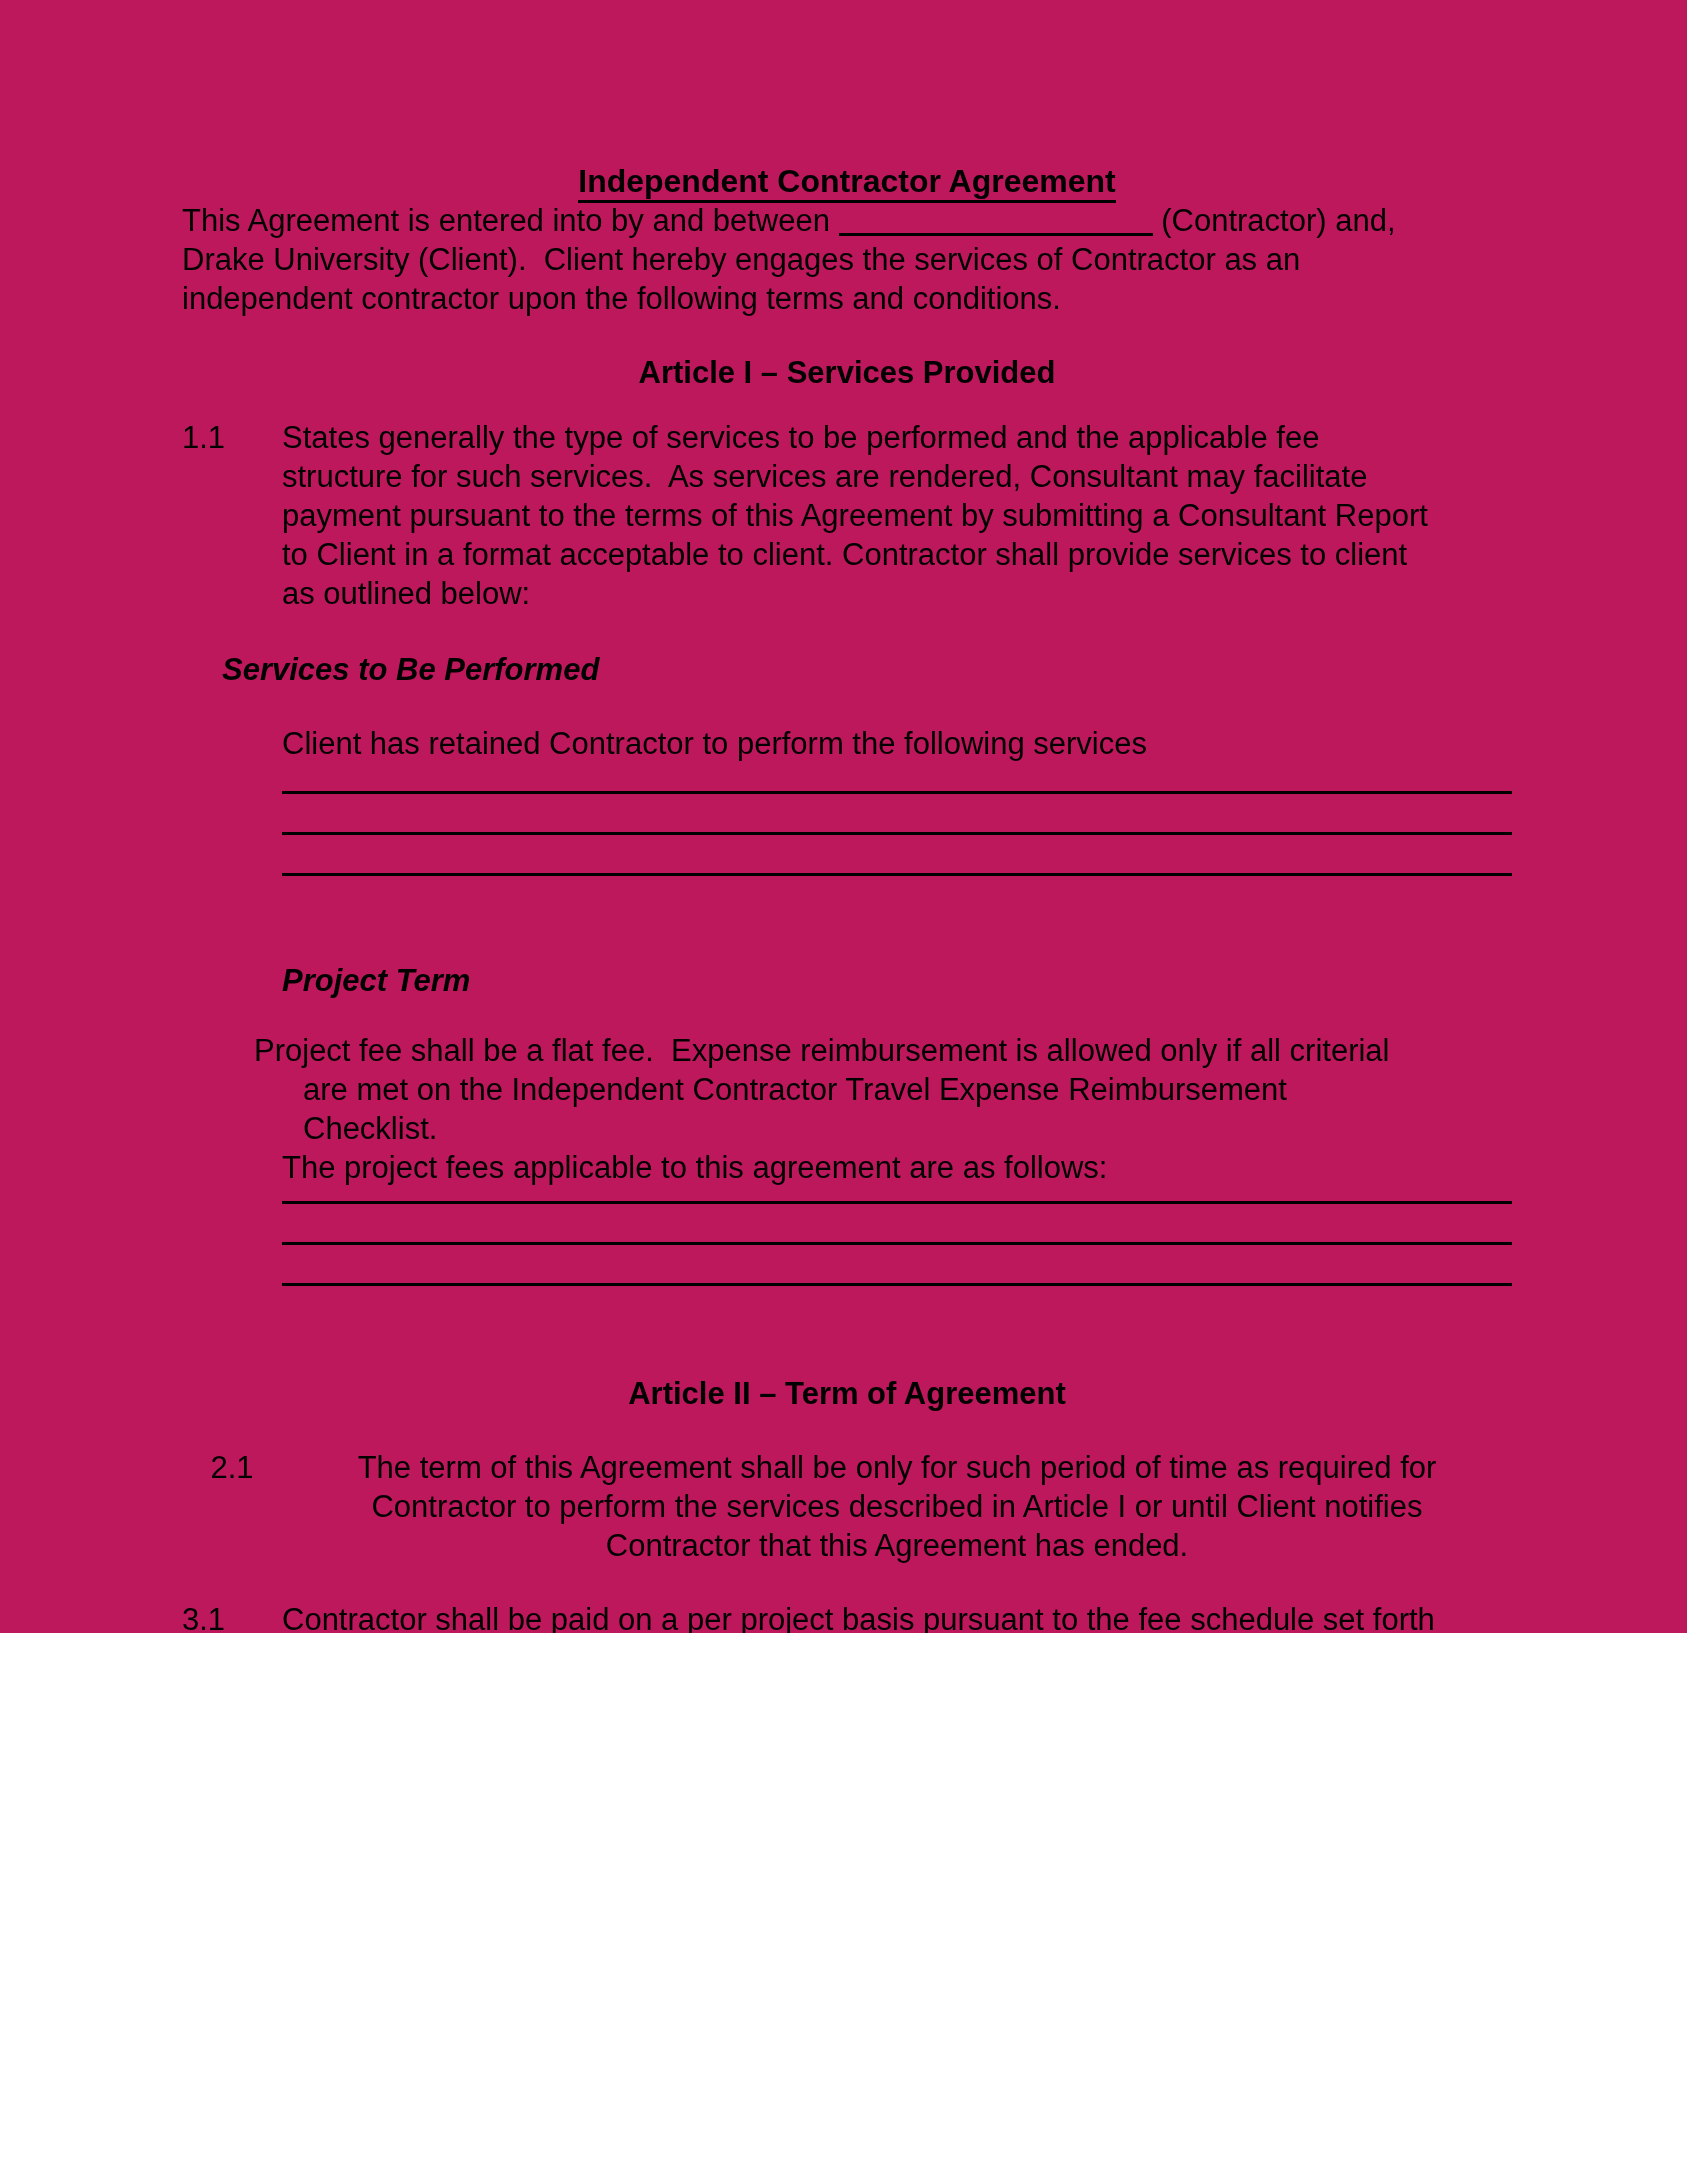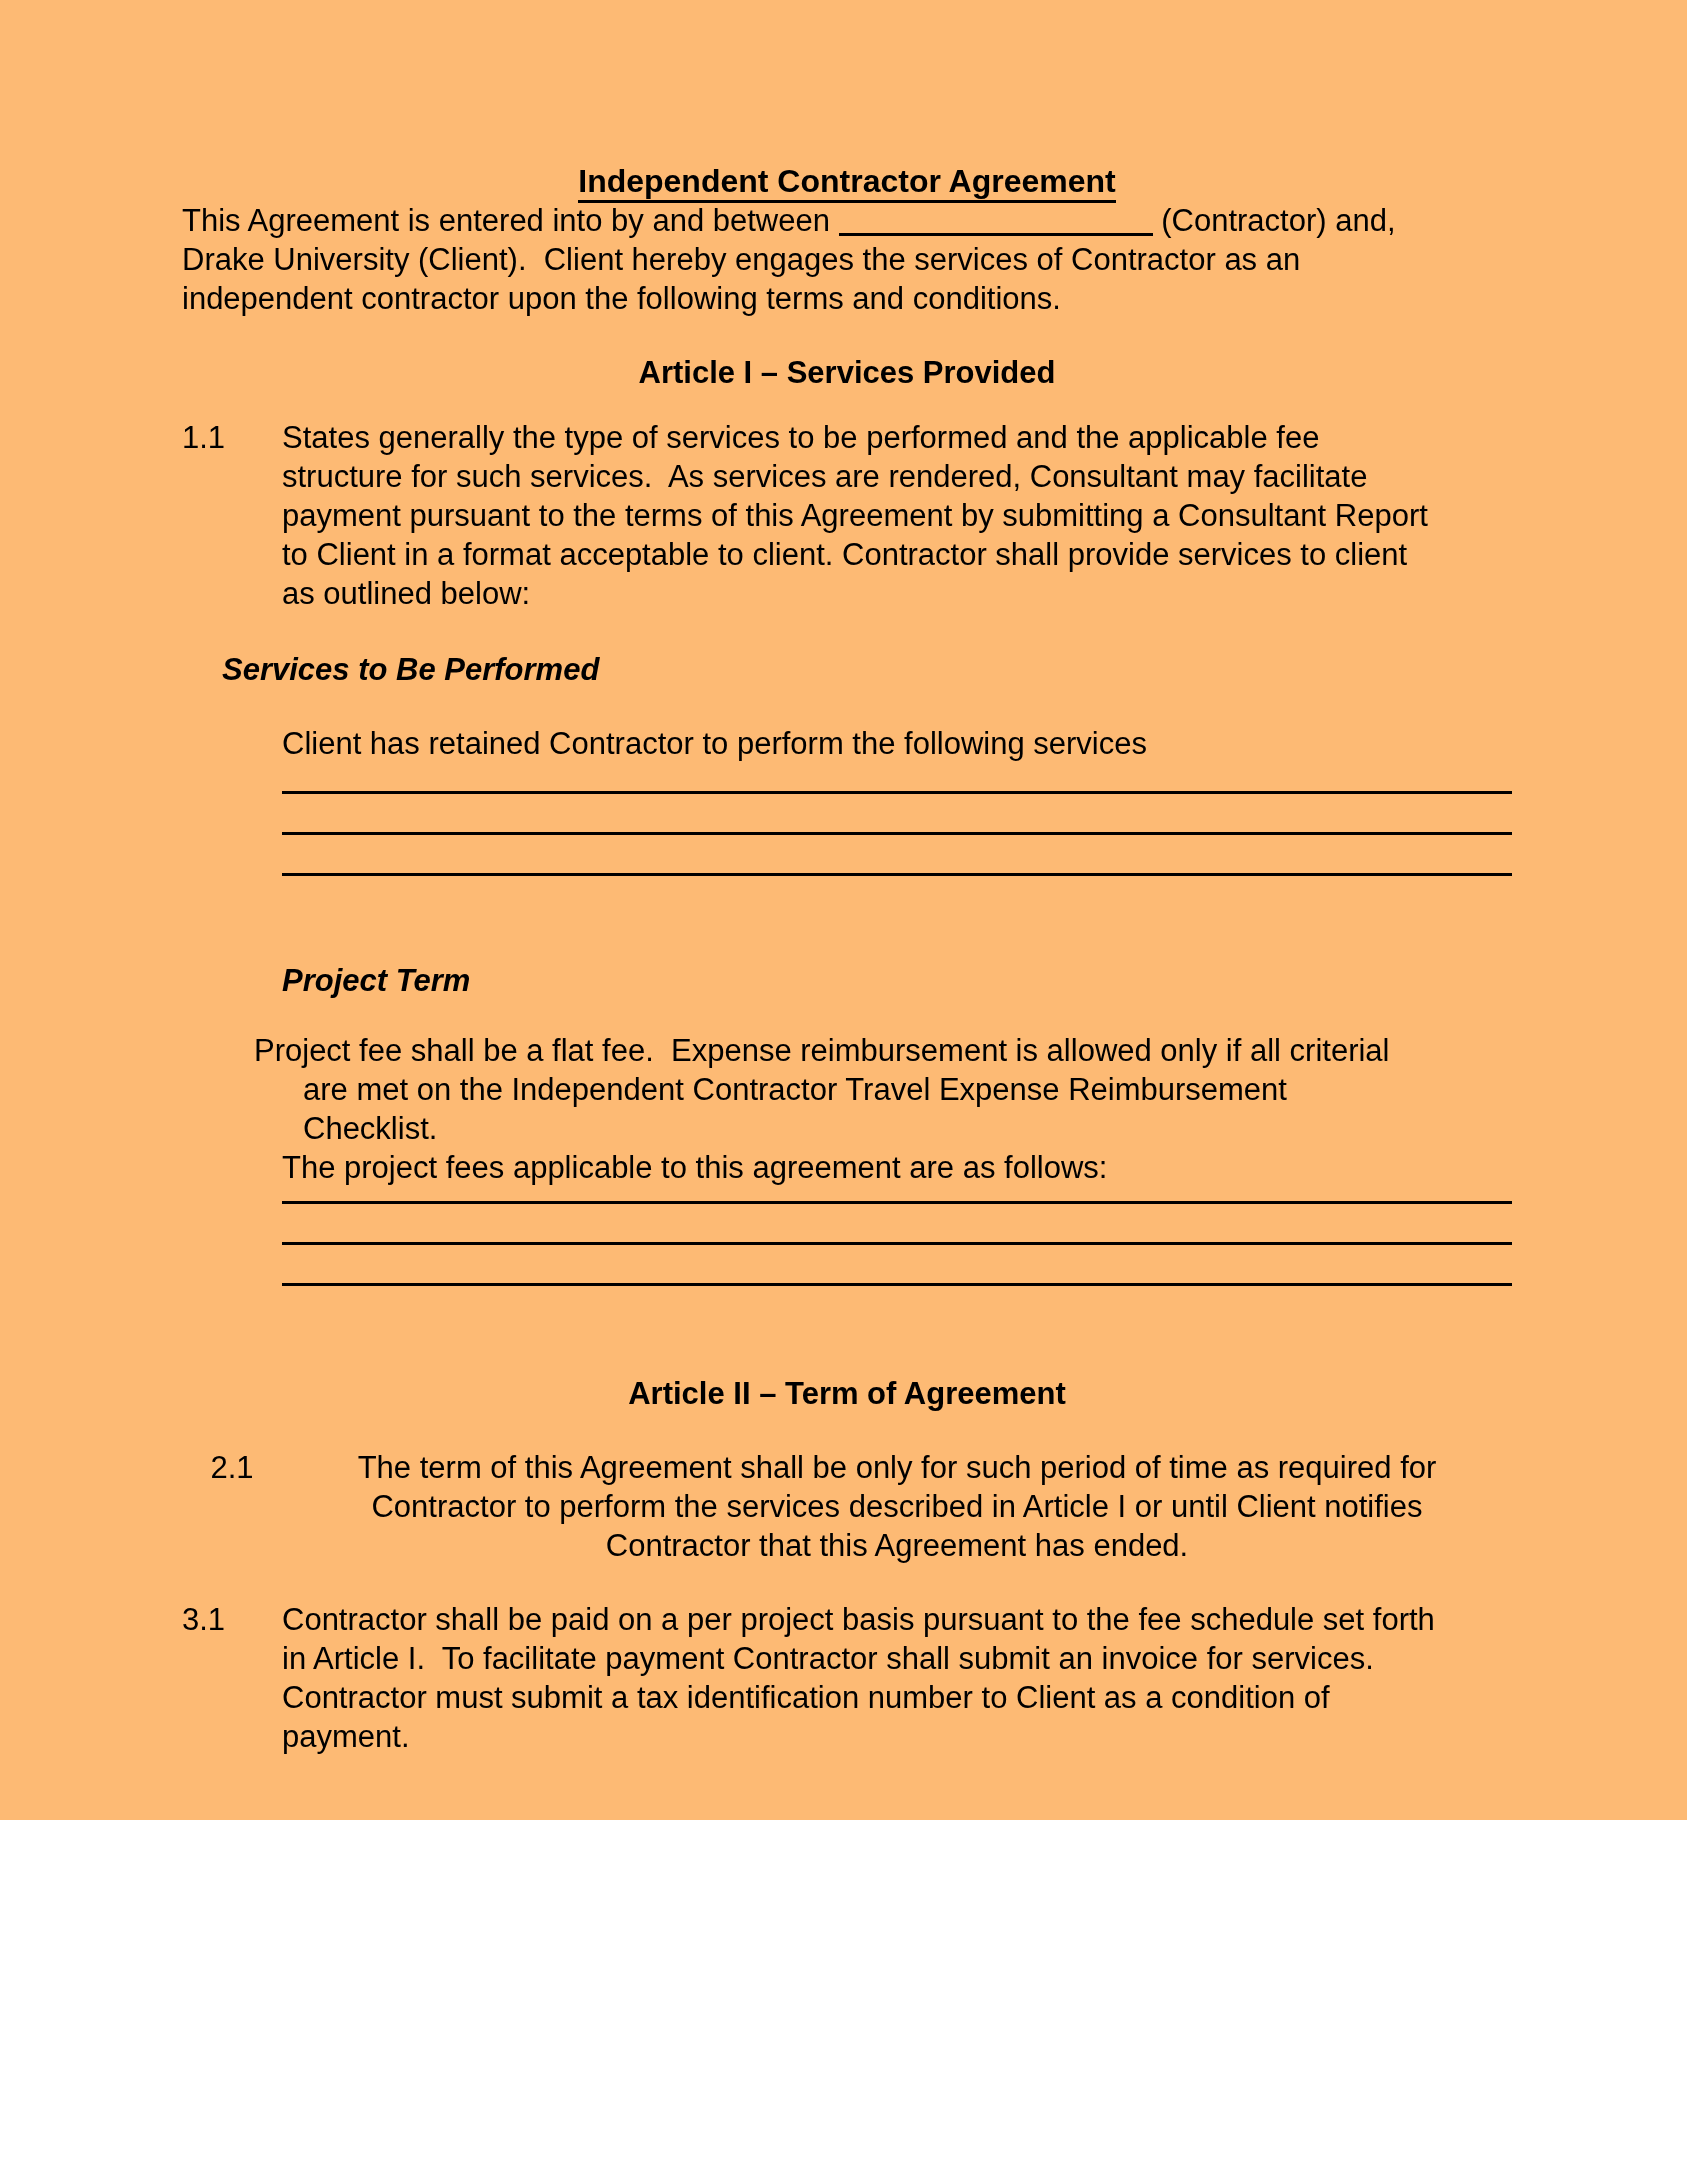--- a/index.html
+++ b/index.html
@@ -3,24 +3,24 @@
 <meta charset="utf-8">
 <style>
   html, body {
     margin: 0;
     padding: 0;
     background: #ffffff;
   }
   .page {
     position: relative;
     width: 1687px;
-    height: 1820px;
+    height: 1633px;
     box-sizing: border-box;
     padding: 0 175px 0 182px;
-    background: #fdba74;
+    background: #be185d;
     color: #000000;
     font-family: "Liberation Sans", "DejaVu Sans", sans-serif;
     font-size: 31px;
     line-height: 39px;
     overflow: hidden;
   }
   .center { text-align: center; }
   .doc-title {
     margin-top: 162px;
     font-size: 32px;

